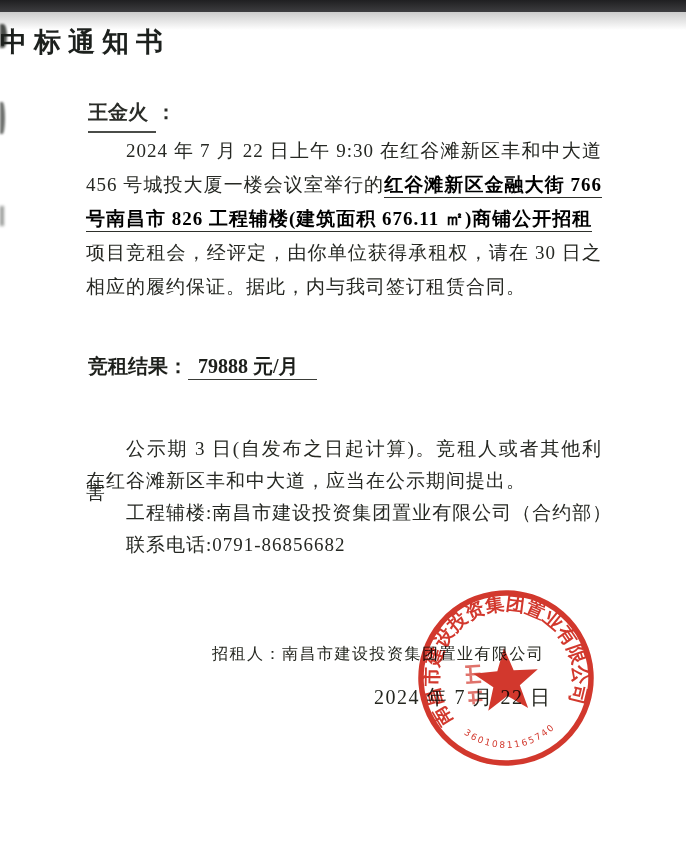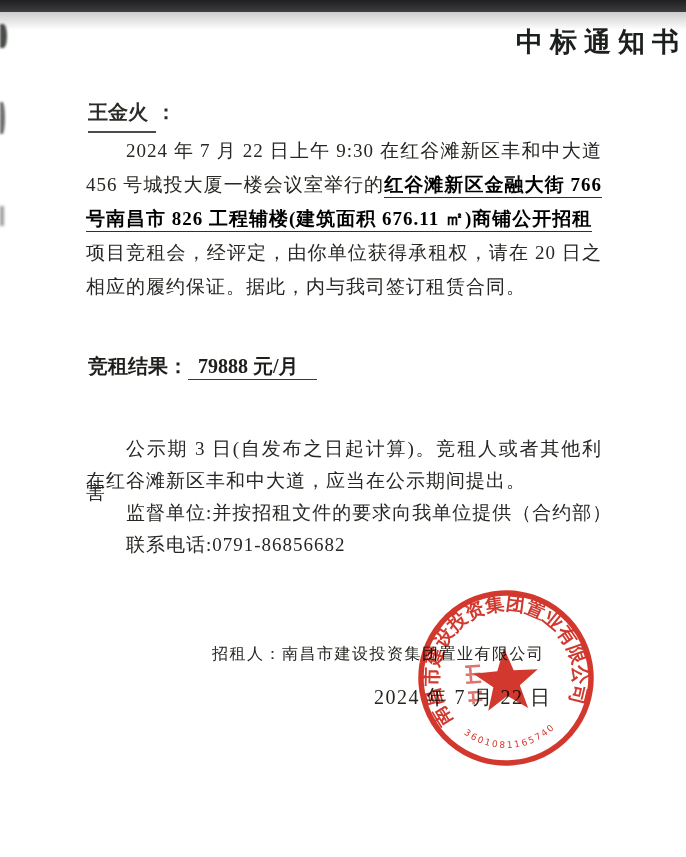--- a/index.html
+++ b/index.html
@@ -9,21 +9,21 @@
   }
   .topbar{position:absolute;left:0;top:0;width:686px;height:12px;
     background:linear-gradient(#1f1f21,#3d3d40);}
   .fade{position:absolute;left:0;top:12px;width:686px;height:18px;
     background:linear-gradient(#cccccc,#ffffff);}
   .edge-mark{position:absolute;background:#4a4d4a;}
   .m1{left:0;top:24px;width:7px;height:24px;border-radius:0 70% 70% 0;filter:blur(1px);}
   .m2{left:0;top:102px;width:5px;height:32px;border-radius:0 50% 50% 0;filter:blur(1.2px);opacity:.8;}
   .m3{left:0;top:206px;width:4px;height:20px;filter:blur(1.5px);opacity:.55;}
   .title{
-    position:absolute;left:0;top:24px;width:686px;text-align:right;
+    position:absolute;left:0;top:24px;width:686px;text-align:left;
     font-size:27px;font-weight:bold;letter-spacing:7px;color:#1c201d;
   }
   .addr{position:absolute;left:88px;top:99px;font-size:20px;font-weight:bold;color:#2a2c28;}
   .addr .name{border-bottom:2px solid #4a4c48;padding:0 8px 8px 0;}
   .para1{position:absolute;left:86px;top:134px;width:516px;font-size:19px;color:#262823;letter-spacing:1px;}
   .bline{height:34px;line-height:34px;text-align:justify;}
   .fill{text-align-last:justify;}
   .indent{text-indent:40px;}
   .em{font-weight:bold;color:#000000;border-bottom:1.7px solid #2e302b;padding-bottom:2px;}
   .result{position:absolute;left:88px;top:353px;font-size:20px;font-weight:bold;color:#1d1f1b;}
@@ -52,32 +52,32 @@
   <div class="title">中标通知书</div>
 
   <div class="addr">
     <span class="name">王金火</span><span>：</span>
   </div>
 
   <div class="para1">
     <div class="bline indent fill"><span>2024 年 7 月 22 日上午 9:30 在红谷滩新区丰和中大道</span></div>
     <div class="bline fill"><span>456 号城投大厦一楼会议室举行的</span><span class="em">红谷滩新区金融大街 766</span></div>
     <div class="bline"><span class="em">号南昌市 826 工程辅楼(建筑面积 676.11 ㎡)商铺公开招租</span></div>
-    <div class="bline fill"><span>项目竞租会，经评定，由你单位获得承租权，请在 20 日之</span></div>
+    <div class="bline fill"><span>项目竞租会，经评定，由你单位获得承租权，请在 30 日之</span></div>
     <div class="bline"><span>相应的履约保证。据此，内与我司签订租赁合同。</span></div>
   </div>
 
   <div class="result">
     <span>竞租结果：</span><span class="value">79888 元/月</span>
   </div>
 
   <div class="para2">
     <div class="pline pfill indent"><span>公示期 3 日(自发布之日起计算)。竞租人或者其他利害</span></div>
     <div class="pline"><span>在红谷滩新区丰和中大道，应当在公示期间提出。</span></div>
-    <div class="pline indent"><span>监督单位:并按招租文件的要求向我单位提供（合约部）</span></div>
+    <div class="pline indent"><span>工程辅楼:南昌市建设投资集团置业有限公司（合约部）</span></div>
     <div class="pline indent"><span>联系电话:0791-86856682</span></div>
   </div>
 
   <div class="lessor">
     <span>招租人：</span><span>南昌市建设投资集团置业有限公司</span>
   </div>
 
   <div class="date">2024 年 7 月 22 日</div>
 
   <svg class="seal" viewBox="-100 -100 200 200" xmlns="http://www.w3.org/2000/svg">

